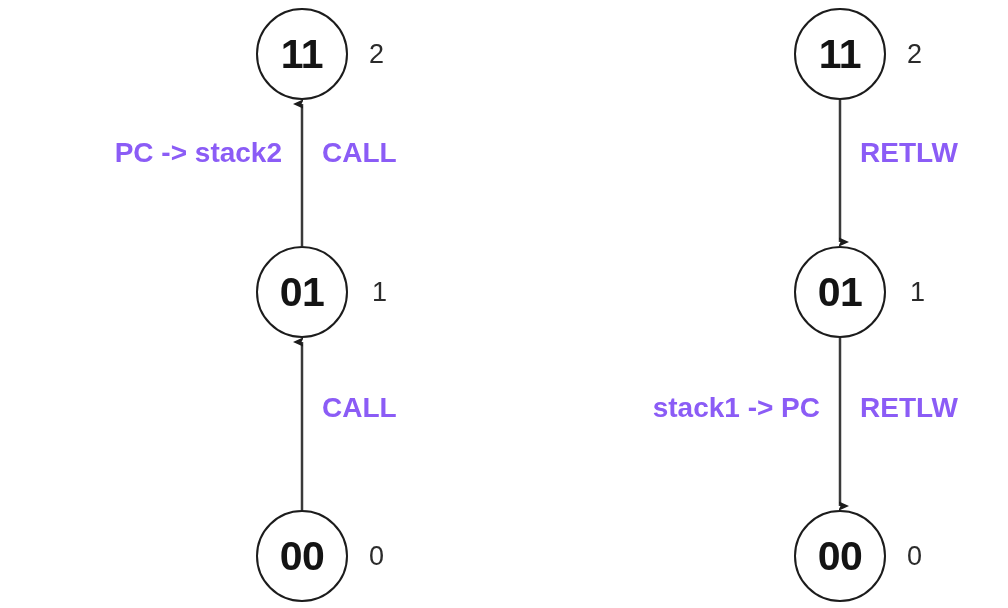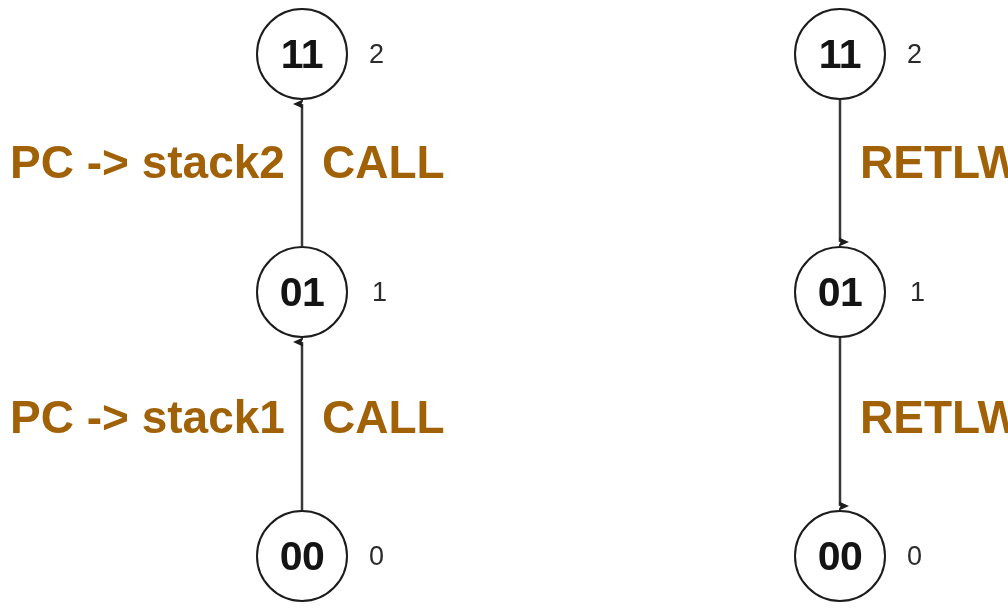--- a/index.html
+++ b/index.html
@@ -44,23 +44,23 @@
   }
   .depth {
     position: absolute;
     font-size: 27px;
     font-weight: normal;
     color: #2b2b2b;
     line-height: 1;
   }
   .edge-label {
     position: absolute;
-    font-size: 46px;
+    font-size: 28px;
     font-weight: bold;
-    color: #a16207;
+    color: #8b5cf6;
     line-height: 1;
     white-space: nowrap;
   }
   .edge-label.right-of-line {
     text-align: center;
   }
   .edge-label.left-of-line {
     text-align: right;
   }
 </style>
@@ -97,35 +97,35 @@
   <div class="depth" style="left:372px; top:279px;">1</div>
 
   <div class="node" style="left:256px; top:510px;">
     <span class="node-label">00</span>
   </div>
   <div class="depth" style="left:369px; top:543px;">0</div>
 
   <div class="edge-label left-of-line" style="left:10px; top:139px; width:272px;">PC -&gt; stack2</div>
   <div class="edge-label right-of-line" style="left:322px; top:139px;">CALL</div>
 
-  <div class="edge-label left-of-line" style="left:10px; top:394px; width:272px;">PC -&gt; stack1</div>
   <div class="edge-label right-of-line" style="left:322px; top:394px;">CALL</div>
 
   <div class="node" style="left:794px; top:8px;">
     <span class="node-label">11</span>
   </div>
   <div class="depth" style="left:907px; top:41px;">2</div>
 
   <div class="node" style="left:794px; top:246px;">
     <span class="node-label">01</span>
   </div>
   <div class="depth" style="left:910px; top:279px;">1</div>
 
   <div class="node" style="left:794px; top:510px;">
     <span class="node-label">00</span>
   </div>
   <div class="depth" style="left:907px; top:543px;">0</div>
 
   <div class="edge-label right-of-line" style="left:860px; top:139px;">RETLW</div>
 
+  <div class="edge-label left-of-line" style="left:546px; top:394px; width:274px;">stack1 -&gt; PC</div>
   <div class="edge-label right-of-line" style="left:860px; top:394px;">RETLW</div>
 
 </div>
 
 </body></html>

